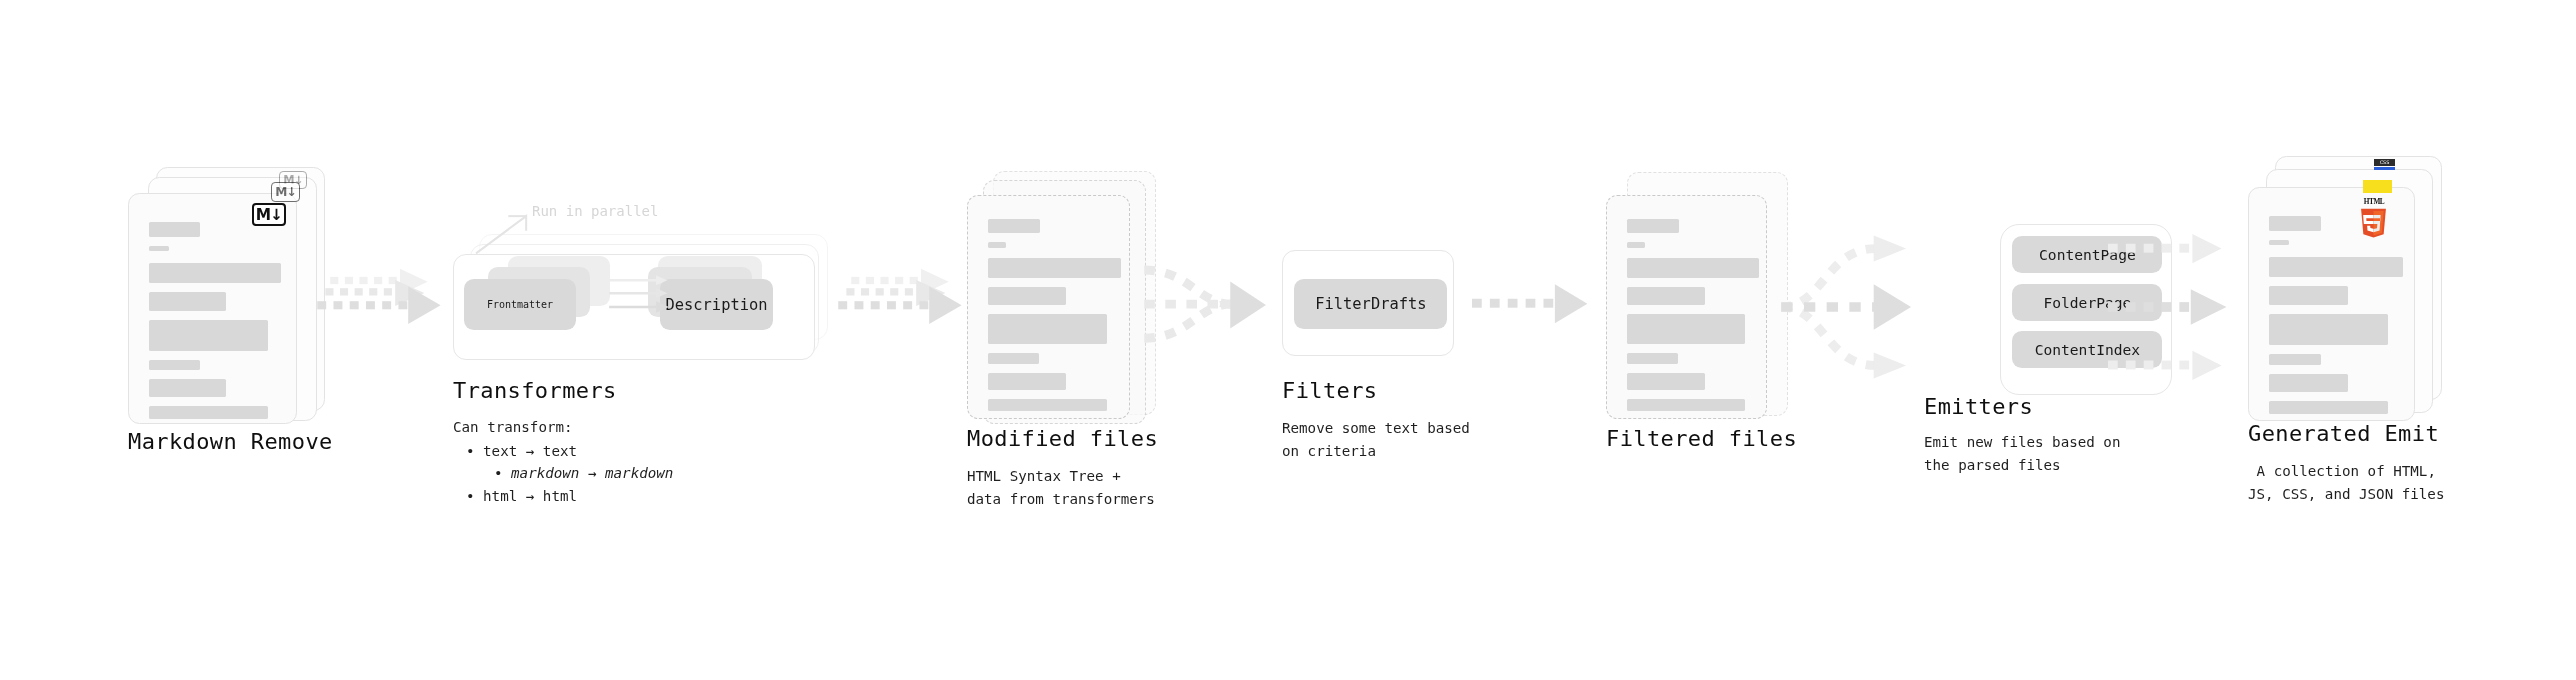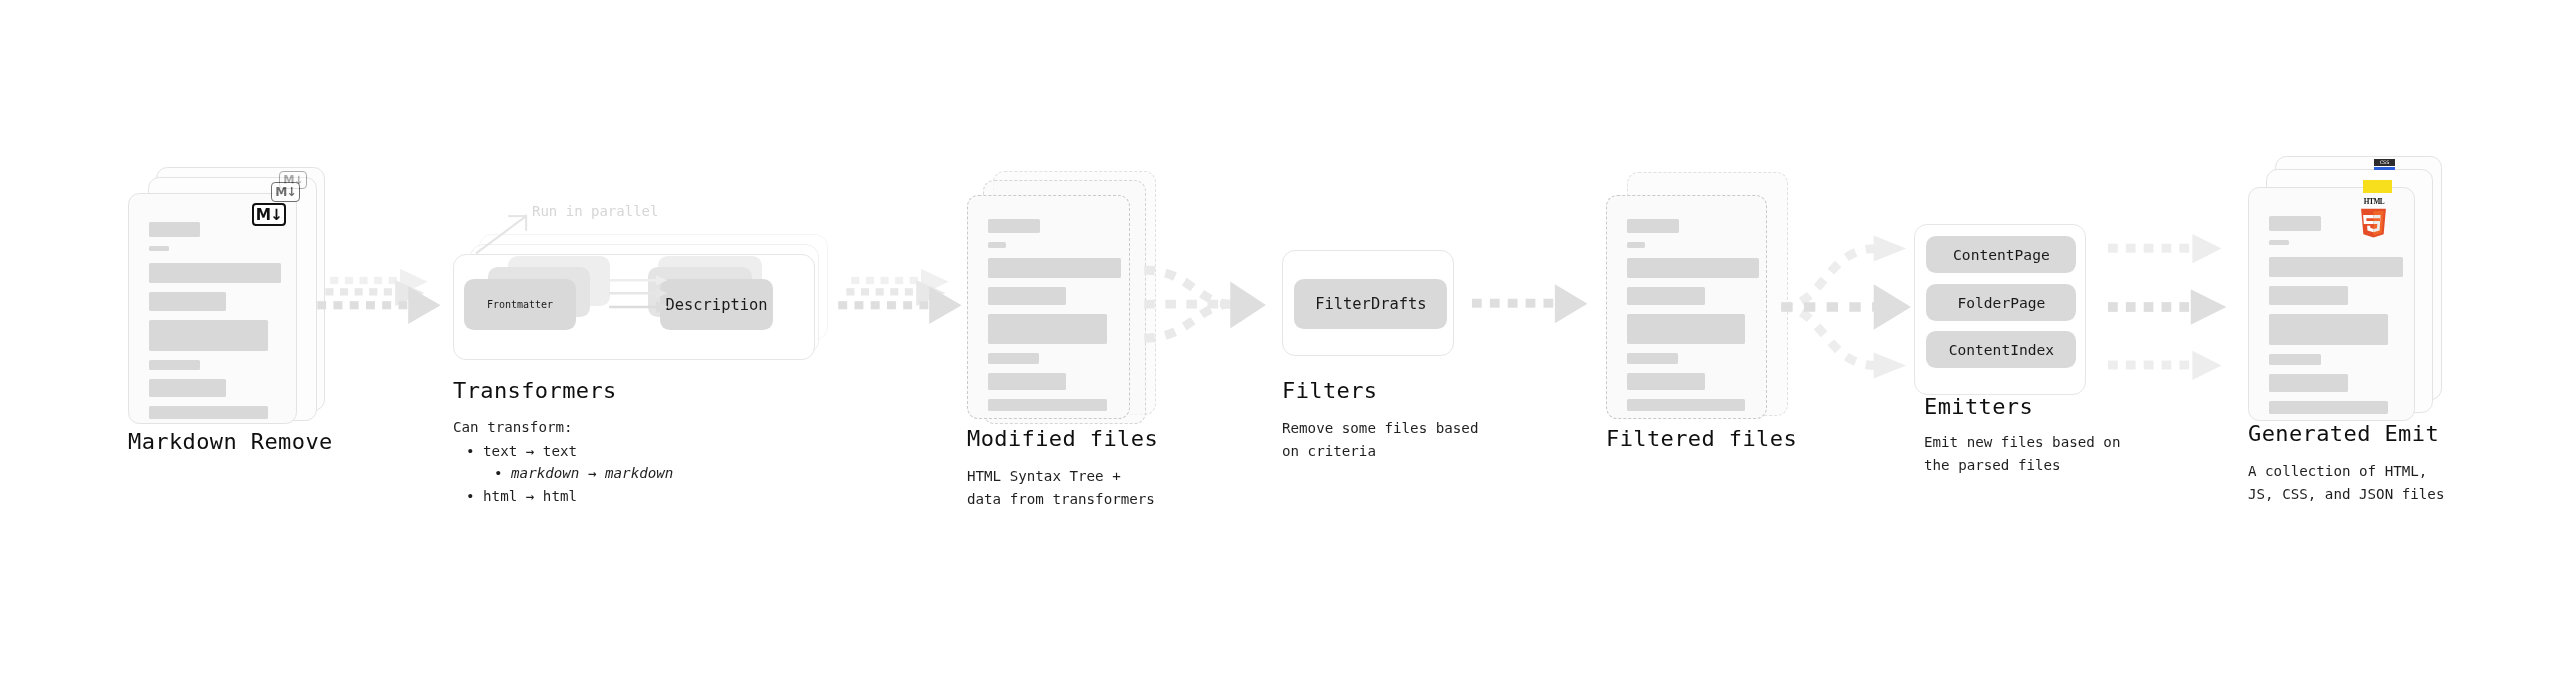--- a/index.html
+++ b/index.html
@@ -222,21 +222,21 @@
       <path d="M4 96 C 60 96, 70 54, 112 54"></path>
       <line x1="4" y1="54" x2="112" y2="54"></line>
     </g>
     <polygon points="110,26 154,55 110,84" fill="#dedede"></polygon>
   </svg>
 
   <div class="group" style="left:1282px; top:250px; width:172px; height:106px;">
     <div class="chip" style="left:11.4px; top:28px; width:153px; height:50px; font-size:15.4px;">FilterDrafts</div>
   </div>
   <div class="title" style="left:1282px; top:378px;">Filters</div>
-  <div class="sub" style="left:1282px; top:417px;">Remove some files based
+  <div class="sub" style="left:1282px; top:417px;">Remove some text based
 on criteria</div>
 
   <svg style="left:1472px; top:288px; width:130px; height:41px;" viewBox="0 0 160 50">
     <g fill="#dedede">
       <rect x="0" y="13" width="12" height="11"></rect>
         <rect x="22" y="13" width="12" height="11"></rect>
       <rect x="44" y="13" width="12" height="11"></rect>
         <rect x="66" y="13" width="12" height="11"></rect>
       <rect x="88" y="13" width="12" height="11"></rect>
       <polygon points="102,-5 142,19 102,43"></polygon>
@@ -266,21 +266,21 @@
       <path d="M4 90 C 55 90, 60 162, 120 162"></path>
     </g>
     <g stroke="#dedede" stroke-width="12" fill="none" stroke-dasharray="14 14">
       <line x1="4" y1="90" x2="124" y2="90"></line>
     </g>
     <polygon points="118,2  158,18, 118,34" fill="#ededed"></polygon>
     <polygon points="118,62 164,90, 118,118" fill="#dedede"></polygon>
     <polygon points="118,146 158,162, 118,178" fill="#ededed"></polygon>
   </svg>
 
-  <div class="group" style="left:1914px; top:224px; width:172px; height:171px;">
+  <div class="group" style="left:2000px; top:224px; width:172px; height:171px;border-radius:19px;">
     <div class="chip" style="left:11.4px; top:10.6px; width:150px; height:37px; font-size:14.6px;">ContentPage</div>
     <div class="chip" style="left:11.4px; top:59px; width:150px; height:37px; font-size:14.6px;">FolderPage</div>
     <div class="chip" style="left:11.4px; top:106px; width:150px; height:37px; font-size:14.6px;text-align:right;">ContentIndex</div>
   </div>
   <div class="title" style="left:1924px; top:394px;">Emitters</div>
   <div class="sub" style="left:1924px; top:431px;">Emit new files based on
 the parsed files</div>
 
   <svg style="left:2108px; top:234px; width:146px; height:146px;" viewBox="0 0 180 180">
     <g fill="#ededed">
@@ -342,17 +342,17 @@
           <path d="M21 24.5 L21 29 L16.5 27.8 L16.2 24.5 L11.8 24.5 L12.3 31.4 L21 33.9 L21 24.5 Z"></path>
           <path d="M21 9 L21 13.5 L31.5 13.5 L31.1 17.5 L21 17.5 L21 22 L30.7 22 L29.9 31.3 L21 33.8 L21 38.4 L34 34.8 L35.8 9 Z" opacity="0"></path>
         </g>
         <g fill="#ebebeb">
           <path d="M21 9 L21 13.5 L31.6 13.5 L31.2 17.5 L21 17.5 L21 22 L26.6 22 L26 28 L21 29.3 L21 33.9 L29.8 31.4 L31.3 9 Z"></path>
         </g>
       </svg>
     </div>
   </div>
   <div class="title" style="left:2248px; top:421px;">Generated Emit</div>
-  <div class="sub" style="left:2248px; top:460px;">A collection of HTML,
+  <div class="sub" style="left:2248px; top:460px;text-align:center;">A collection of HTML,
 JS, CSS, and JSON files</div>
 
 </div>
 
 
 </body></html>

